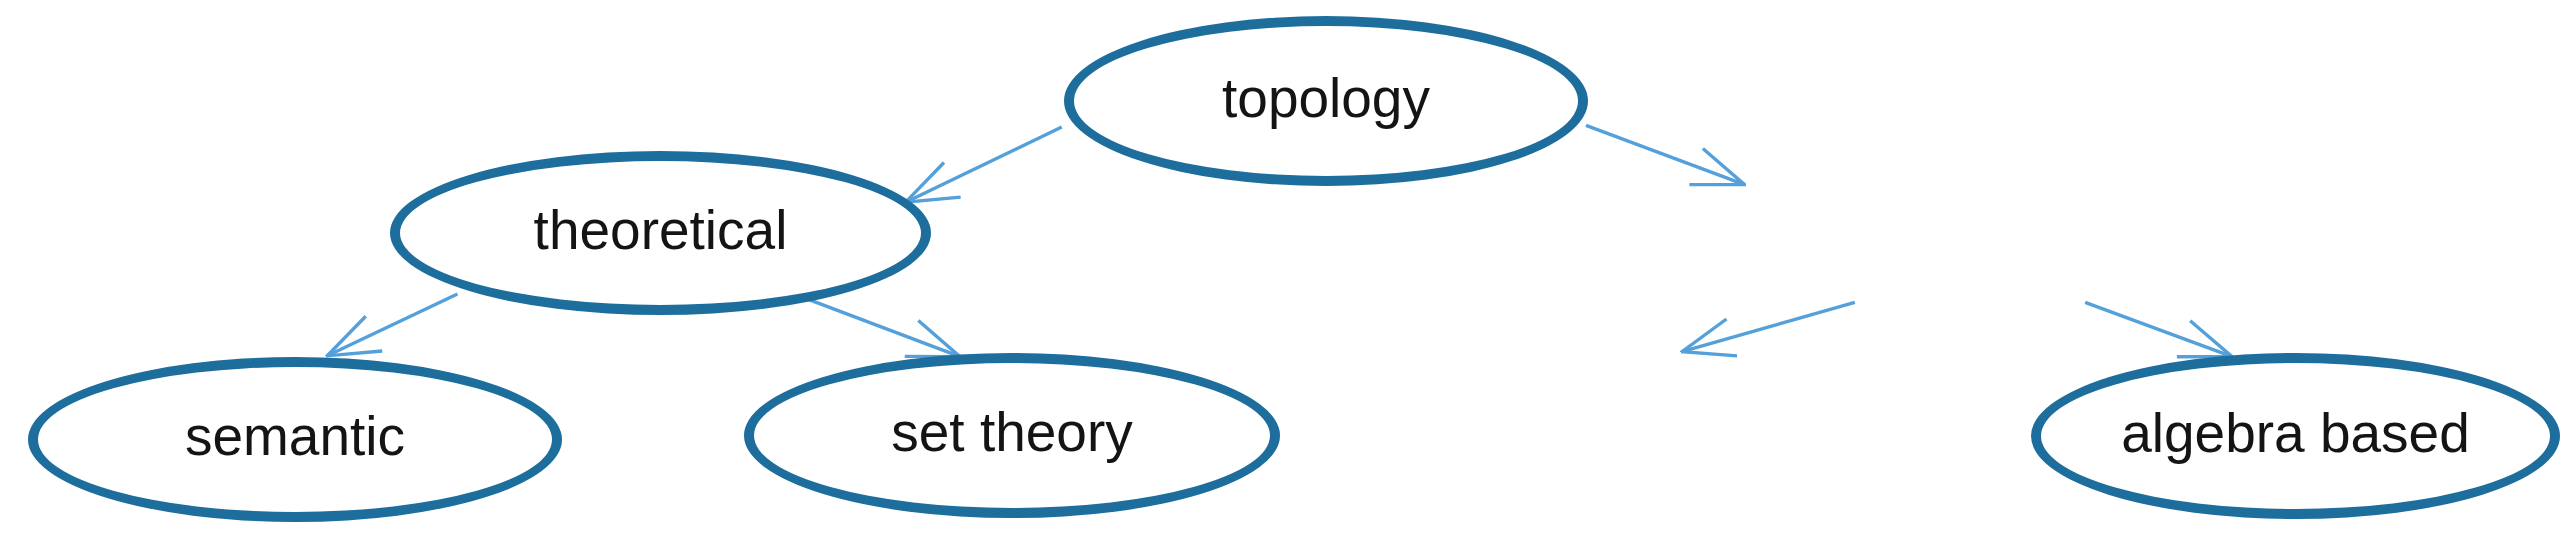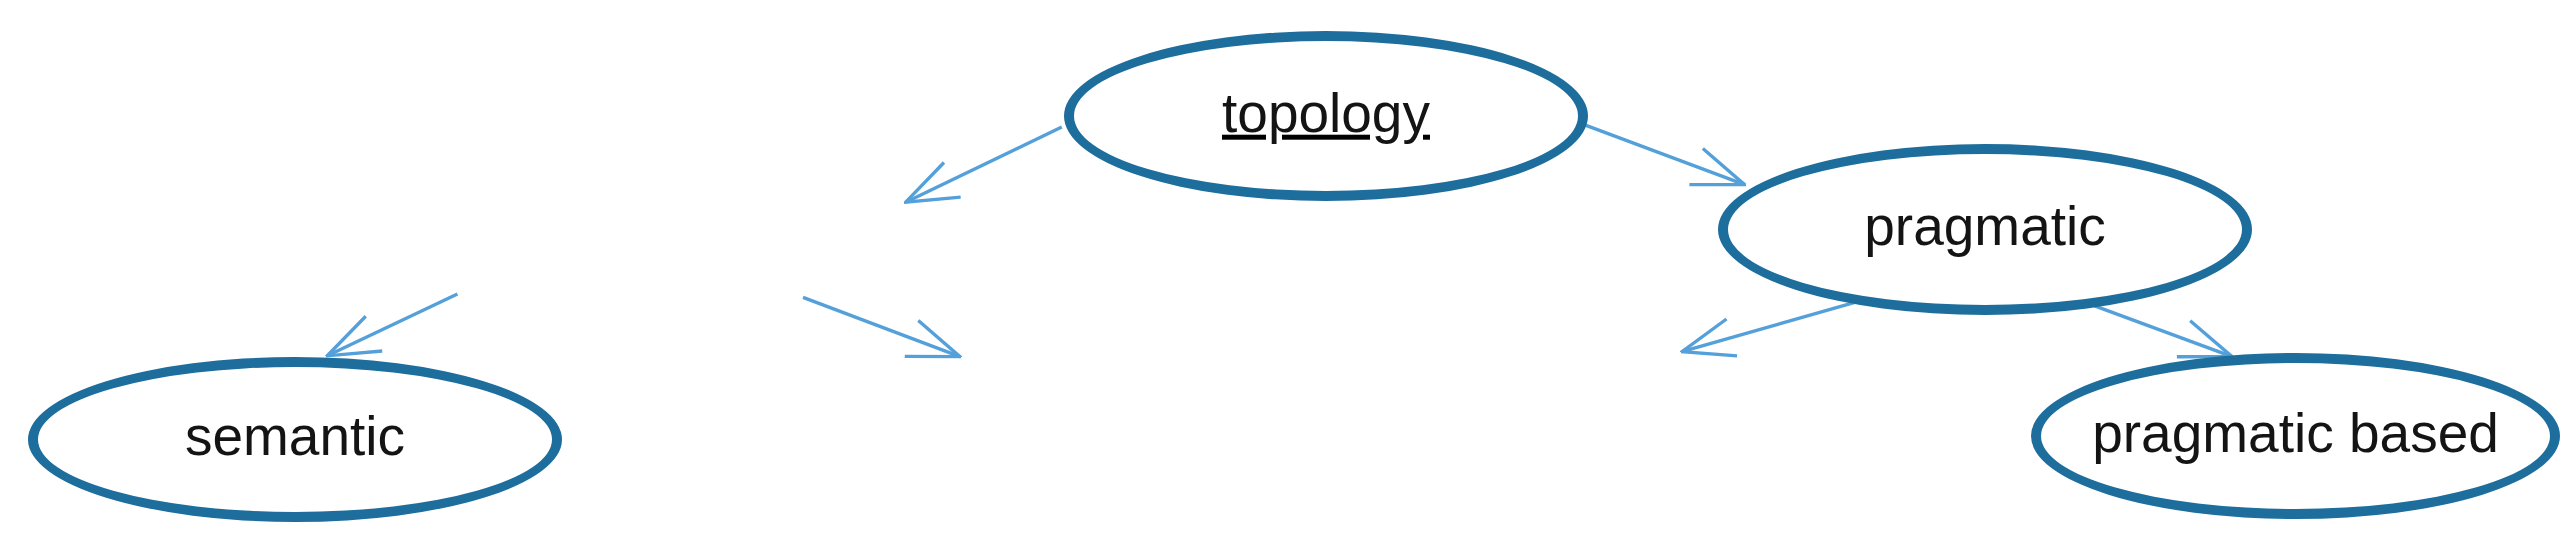--- a/index.html
+++ b/index.html
@@ -34,21 +34,21 @@
     justify-content: center;
   }
   .node .label {
     font-size: 55px;
     line-height: 1;
     color: #141414;
     white-space: nowrap;
     transform: translateY(-3.3px);
   }
   
-  .node-topology        { left: 1064px; top:  31px; width: 524px; height: 170px; text-decoration: underline; }
+  .node-topology        { left: 1064px; top:  16px; width: 524px; height: 170px; }
   .node-theoretical     { left:  390px; top: 151px; width: 541px; height: 164px; }
   .node-pragmatic       { left: 1718px; top: 144px; width: 534px; height: 171px; }
   .node-algebra         { left:   28px; top: 357px; width: 534px; height: 165px; }
   .node-set-theory      { left:  744px; top: 353px; width: 536px; height: 165px; }
   .node-syntax-based    { left: 1401px; top: 351px; width: 534px; height: 165px; }
   .node-semantic-based  { left: 2031px; top: 353px; width: 529px; height: 166px; }
   .edge {
     stroke: #54a0da;
     stroke-width: 4;
     fill: none;
@@ -70,29 +70,32 @@
     <line class="edge" x1="548" y1="352" x2="392" y2="426" marker-end="url(#openArrow)"></line>
     <line class="edge" x1="962" y1="356" x2="1150" y2="427" marker-end="url(#openArrow)"></line>
     <line class="edge" x1="2222" y1="362" x2="2015" y2="421" marker-end="url(#openArrow)"></line>
     <line class="edge" x1="2498" y1="362" x2="2674" y2="427" marker-end="url(#openArrow)"></line>
   </svg>
 
   <div class="node node-topology">
     <span class="label">topology</span>
   </div>
 
+  <div class="node node-theoretical">
+    <span class="label">theoretical</span>
+  </div>
 
-  <div class="node node-pragmatic">
-    <span class="label">pragmatic</span>
-  </div>
 
   <div class="node node-algebra">
     <span class="label">semantic</span>
   </div>
 
+  <div class="node node-set-theory">
+    <span class="label">set theory</span>
+  </div>
 
 
   <div class="node node-semantic-based">
-    <span class="label">pragmatic based</span>
+    <span class="label">algebra based</span>
   </div>
 
 </div>
 
 
 </body></html>

